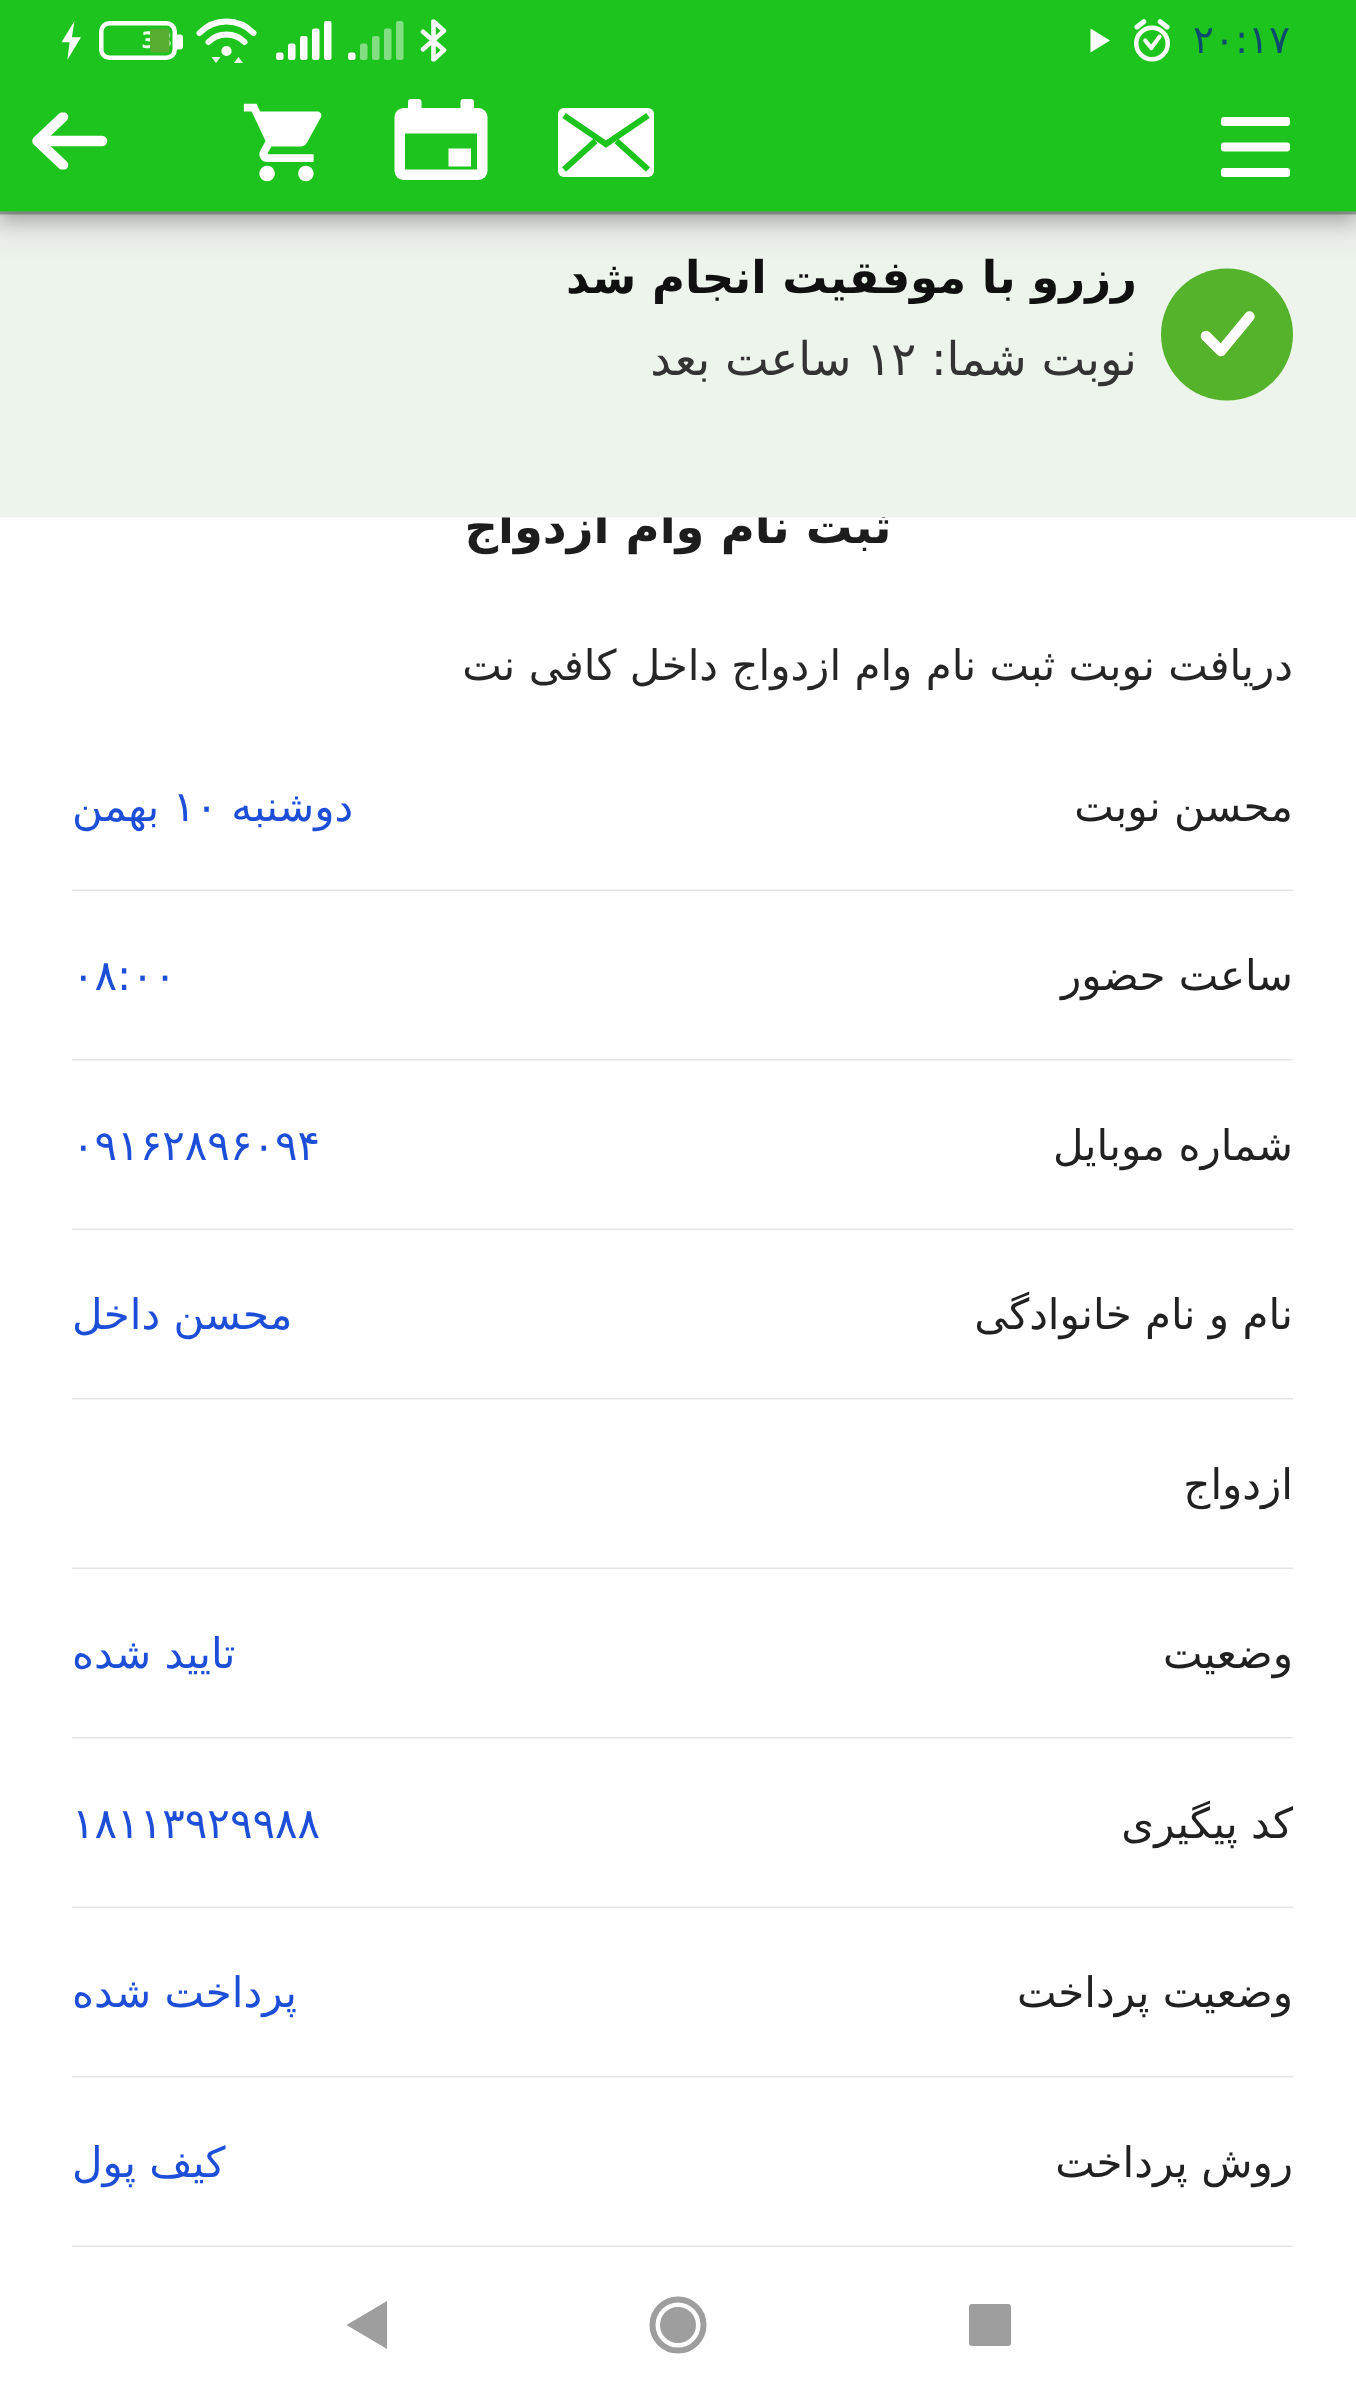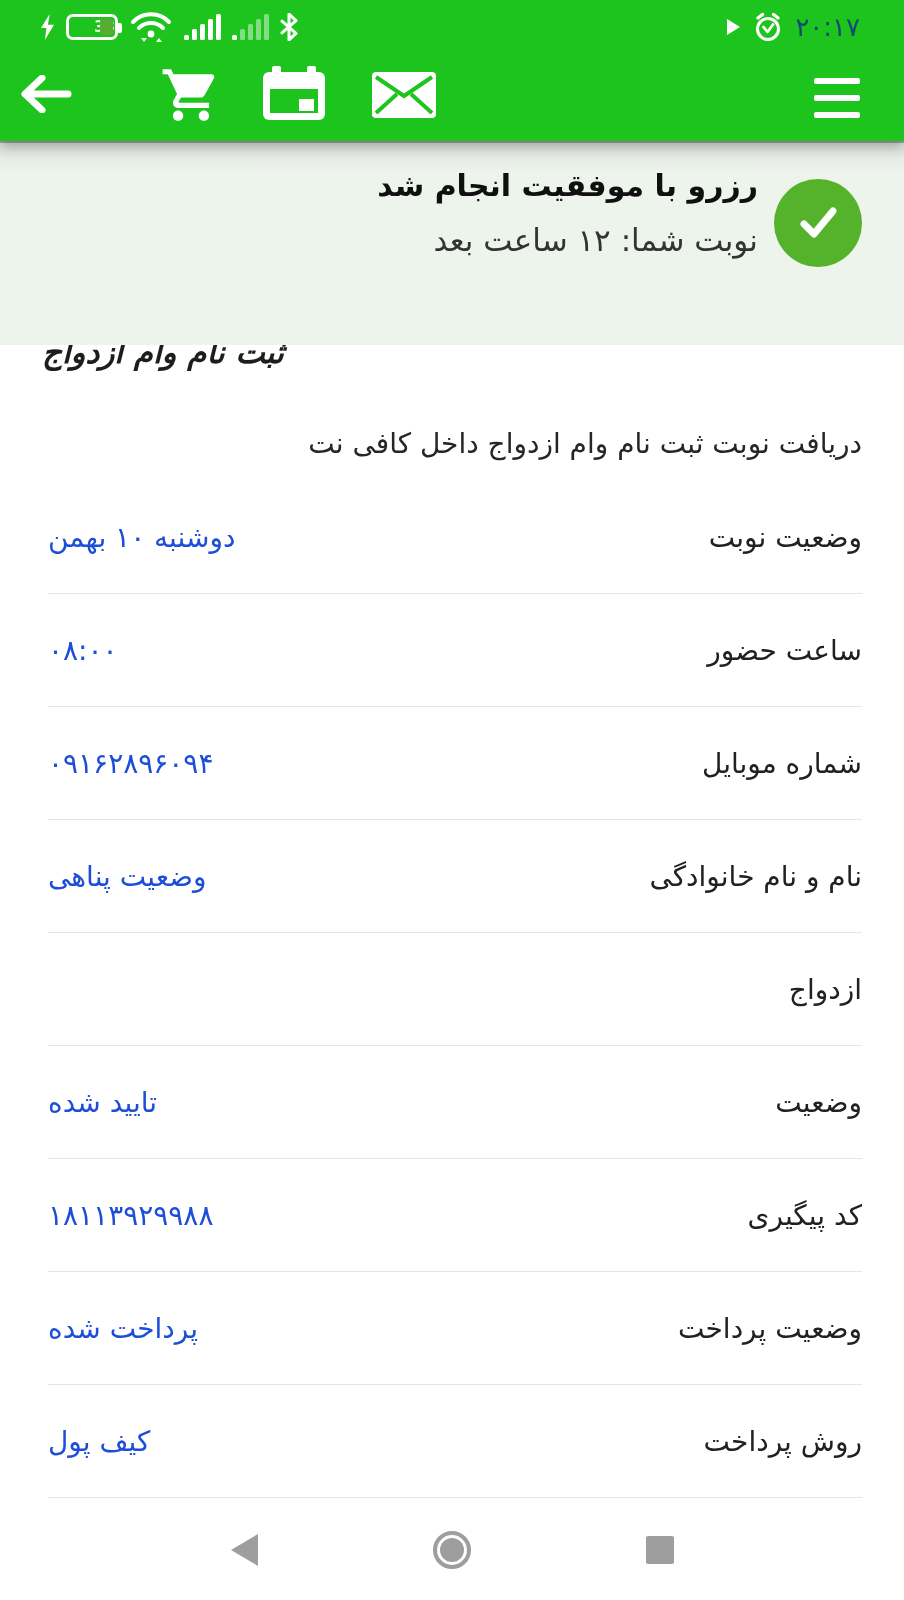--- a/index.html
+++ b/index.html
@@ -45,22 +45,22 @@
   
   .banner{position:absolute;top:141px;left:0;right:0;height:204px;
     background:linear-gradient(180deg,#e1e5e0 0%,var(--banner-bg) 16%,var(--banner-bg) 100%);z-index:1;}
   .check-circle{position:absolute;right:42px;top:38px;width:88px;height:88px;border-radius:50%;
     background:var(--check-green);display:flex;align-items:center;justify-content:center;}
   .banner-lines{position:absolute;right:146px;top:24px;text-align:right;direction:rtl;}
   .banner-title{font-size:30px;font-weight:bold;color:#101010;line-height:42px;margin-bottom:12px;}
   .banner-subtitle{font-size:31px;color:#333333;line-height:42px;}
 
   
-  .page-title{position:absolute;top:330px;right:42px;left:42px;direction:rtl;text-align:left;
-    font-size:31px;font-weight:bold;color:var(--text-dark);line-height:44px;margin:0;font-style:italic;}
+  .page-title{position:absolute;top:330px;right:42px;left:42px;direction:rtl;text-align:center;
+    font-size:31px;font-weight:bold;color:var(--text-dark);line-height:44px;margin:0;}
   .page-subtitle{position:absolute;top:422px;right:42px;left:42px;direction:rtl;text-align:right;
     font-size:28px;color:#262626;line-height:44px;margin:0;}
   .rows{position:absolute;top:481px;left:48px;right:42px;direction:rtl;}
   .row{height:113px;border-bottom:1px solid var(--divider);display:flex;align-items:center;justify-content:space-between;}
   .row-label{font-size:28px;color:#212121;}
   .row-value{font-size:28px;color:#1d4ed8;}
 
   
   .navbar{position:absolute;left:0;right:0;top:1499px;bottom:0;background:#ffffff;
     display:flex;align-items:center;justify-content:center;gap:175px;}
@@ -169,37 +169,37 @@
         <polyline points="12,23 22,33 41,10" fill="none" stroke="#ffffff" stroke-width="7" stroke-linecap="round" stroke-linejoin="round"></polyline>
       </svg>
     </div>
   </div>
 
   <h1 class="page-title">ثبت نام وام ازدواج</h1>
   <p class="page-subtitle">دریافت نوبت ثبت نام وام ازدواج داخل کافی نت</p>
 
   <div class="rows">
     <div class="row">
-      <span class="row-label">وضعیت نوبت</span>
+      <span class="row-label">محسن نوبت</span>
       <span class="row-value">دوشنبه ۱۰ بهمن</span>
     </div>
 
     <div class="row">
       <span class="row-label">ساعت حضور</span>
       <span class="row-value">۰۸:۰۰</span>
     </div>
 
     <div class="row">
       <span class="row-label">شماره موبایل</span>
       <span class="row-value">۰۹۱۶۲۸۹۶۰۹۴</span>
     </div>
 
     <div class="row">
       <span class="row-label">نام و نام خانوادگی</span>
-      <span class="row-value">وضعیت پناهی</span>
+      <span class="row-value">محسن داخل</span>
     </div>
 
     <div class="row">
       <span class="row-label">ازدواج</span>
       <span class="row-value"></span>
     </div>
 
     <div class="row">
       <span class="row-label">وضعیت</span>
       <span class="row-value">تایید شده</span>

